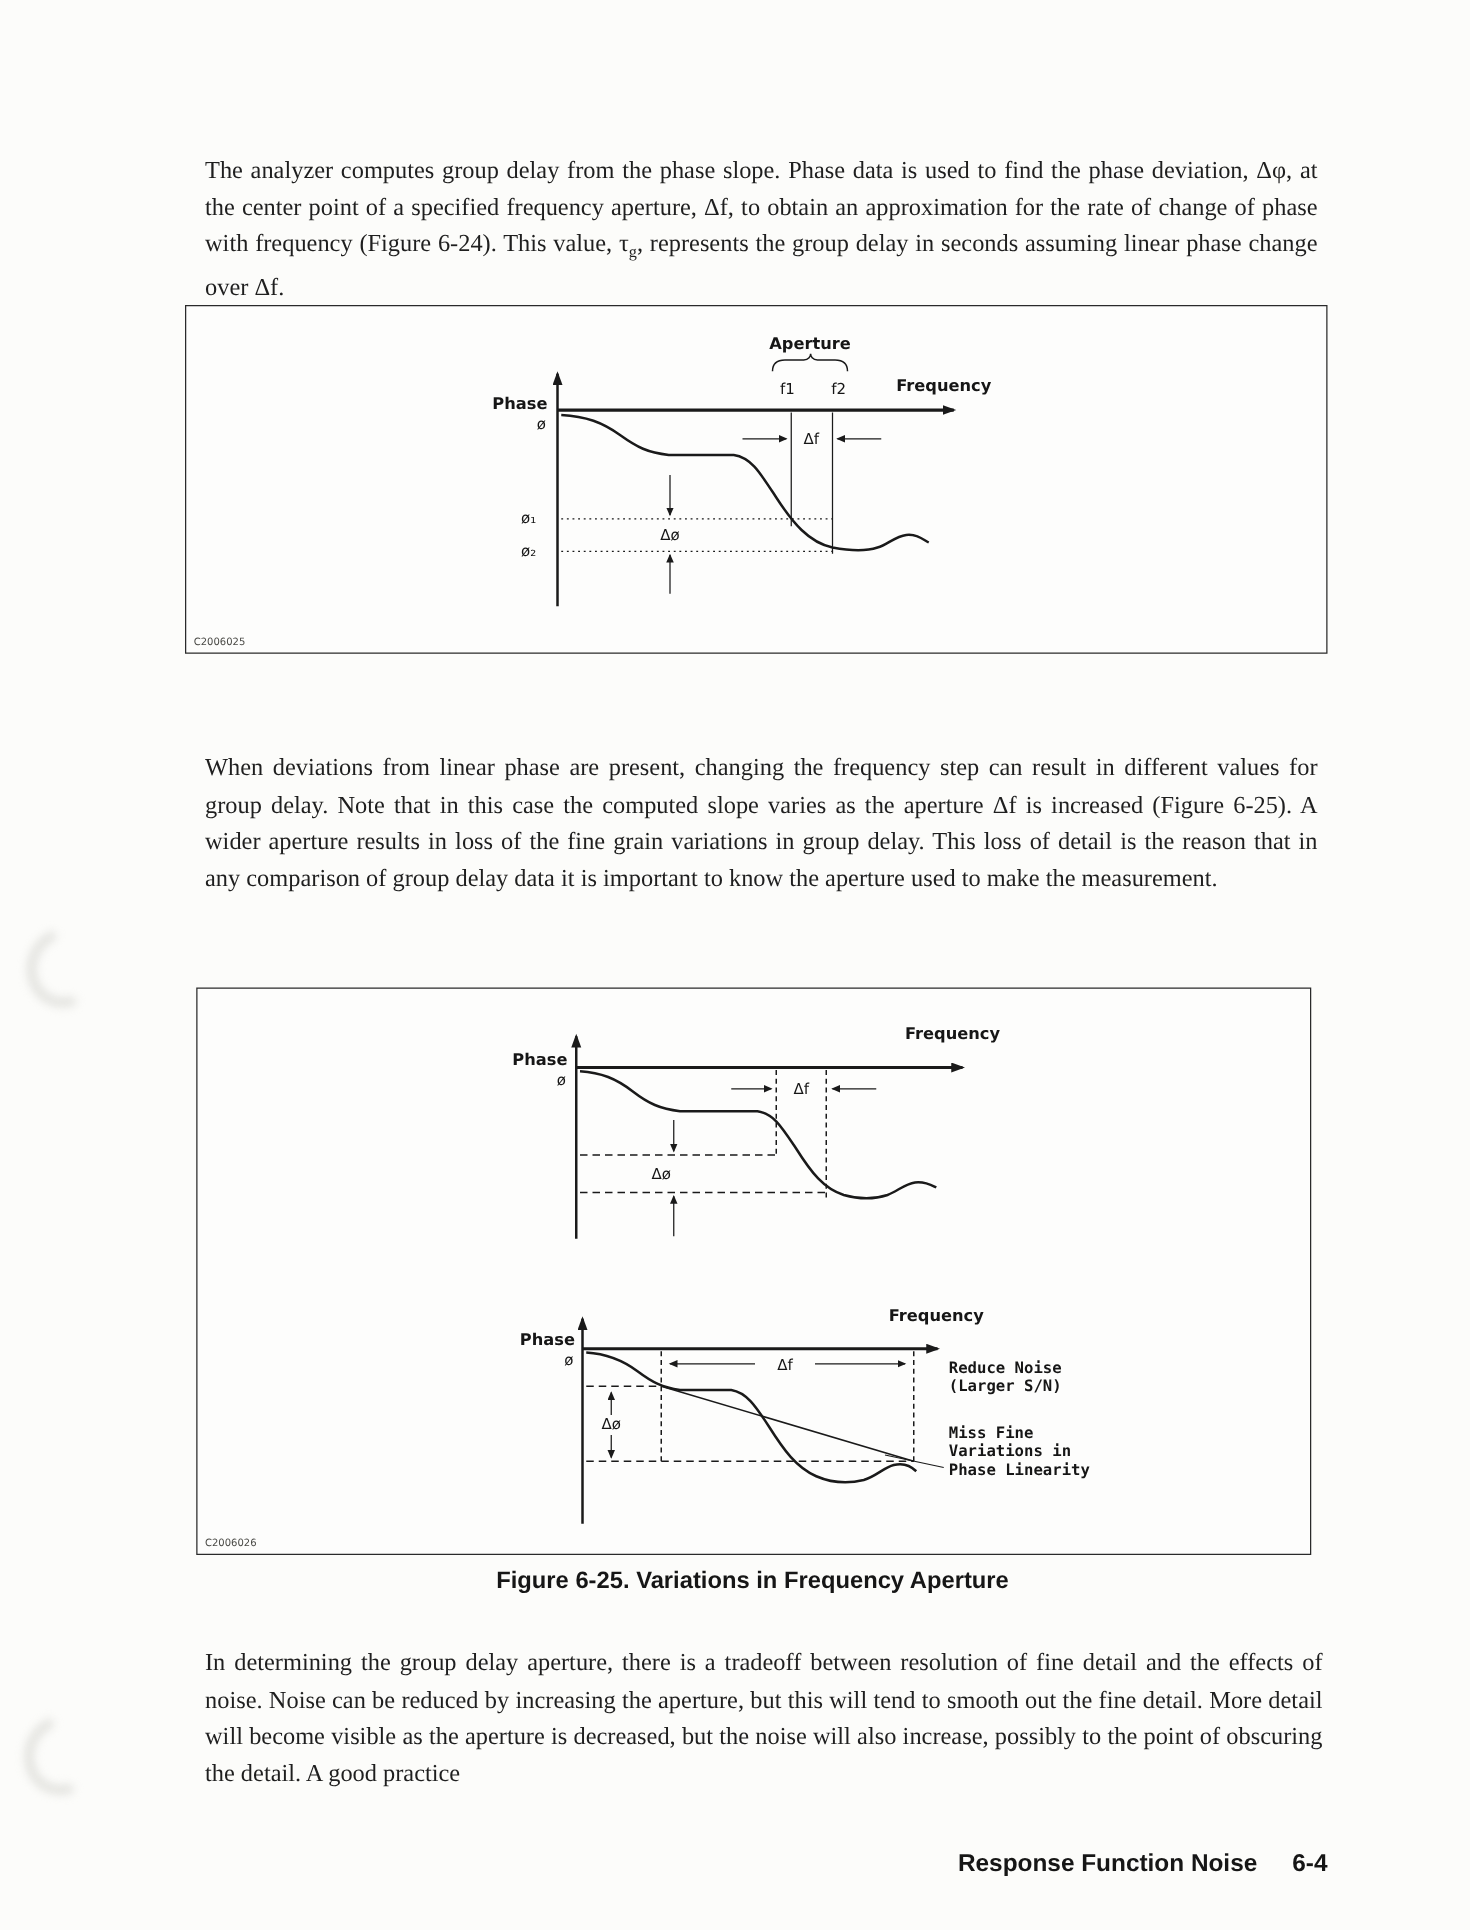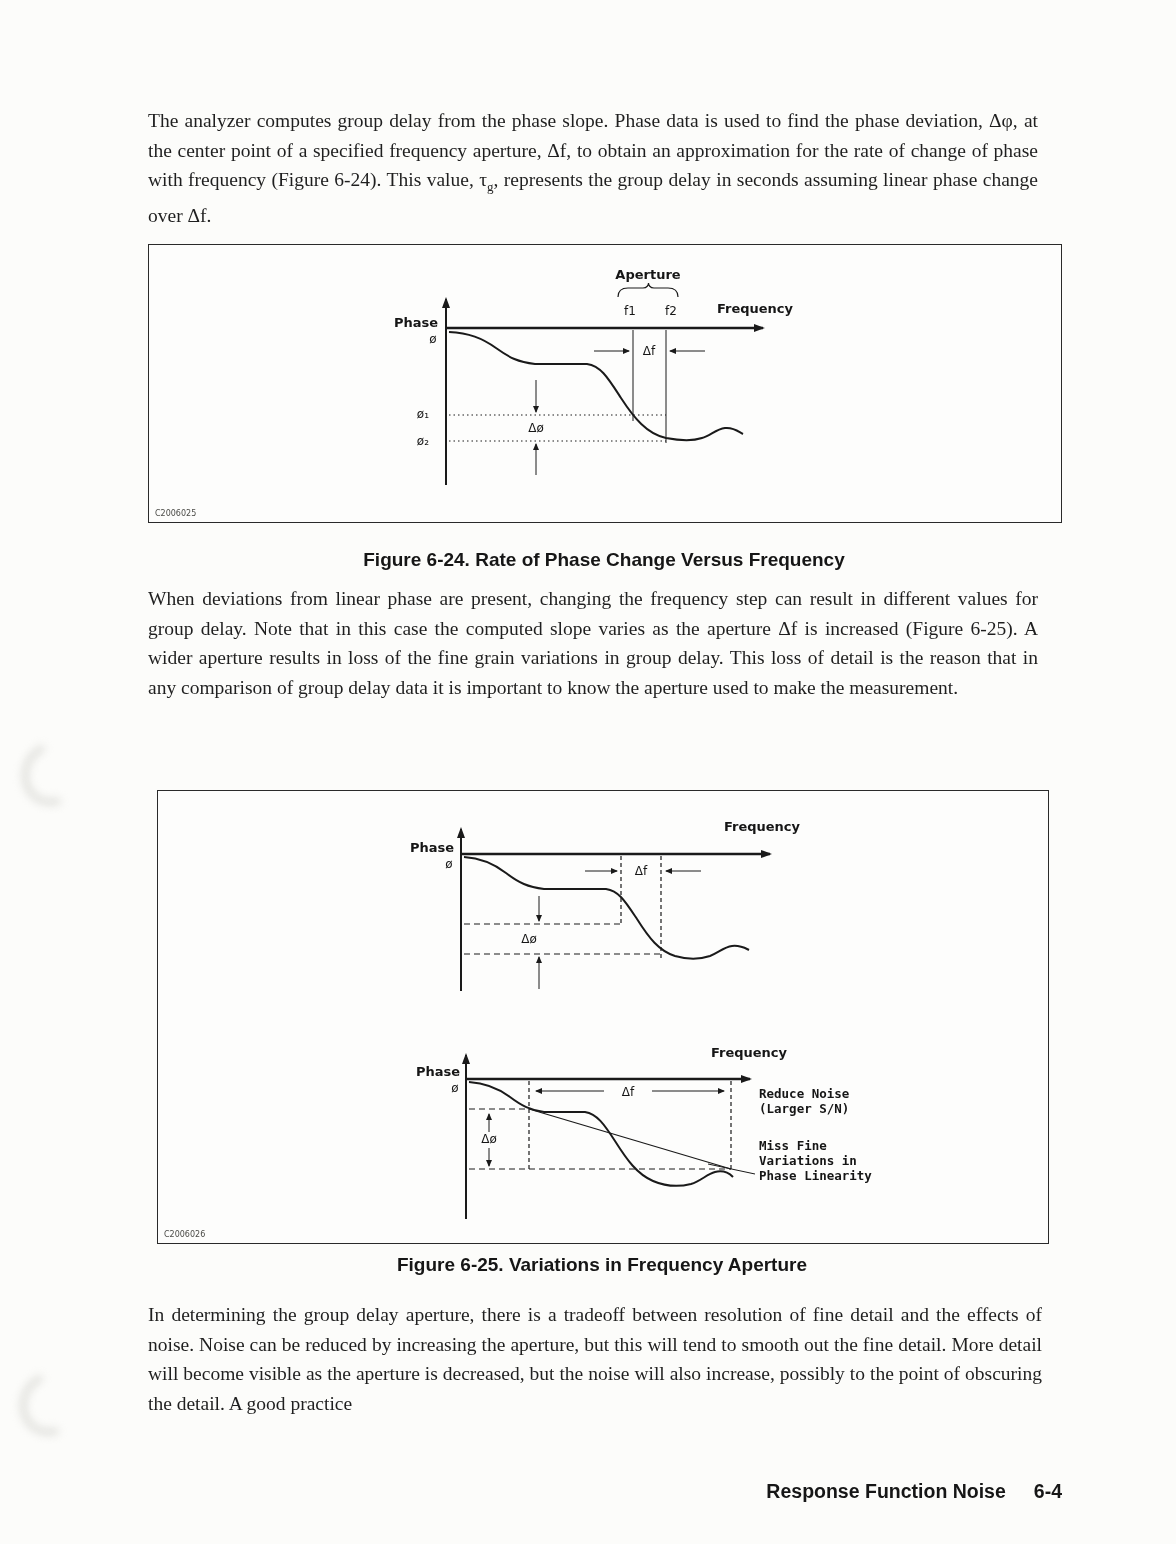--- a/index.html
+++ b/index.html
@@ -10,21 +10,21 @@
     background:#fcfcfa;
     color:#1c1c1c;
     overflow:hidden;
   }
   .body-text{
     position:absolute;
     font-family:"Liberation Serif", serif;
     font-size:19.5px;
     line-height:29.5px;
     text-align:justify;
-    margin:0;
+    margin:16px;
     color:#1f1f1f;
   }
   .body-text sub{font-size:13px;}
   #para1{left:148px;top:106px;width:890px;}
   #para2{left:148px;top:584px;width:890px;}
   #para3{left:148px;top:1300px;width:894px;}
   .figure-box{
     position:absolute;
     border:1.6px solid #2a2a2a;
     background:#fdfdfc;
@@ -135,21 +135,20 @@
       <text class="figlbl" x="606" y="68" text-anchor="middle">Frequency</text>
       <text class="figlbl" x="289" y="82" text-anchor="end">Phase</text>
       <text class="figsym" x="284" y="98" text-anchor="middle">ø</text>
       <text class="figsym" x="500" y="110" text-anchor="middle">Δf</text>
       <text class="figsym" x="280" y="173" text-anchor="end">ø₁</text>
       <text class="figsym" x="280" y="200" text-anchor="end">ø₂</text>
       <text class="figsym" x="387" y="187" text-anchor="middle">Δø</text>
       <text class="figcode" x="6" y="271">C2006025</text>
     </svg>
   </div>
-  <div class="caption" id="cap24">Figure 6-24. Rate of Phase Change Versus Frequency</div>
 
   <p class="body-text" id="para2">When deviations from linear phase are present, changing the frequency step can result in different values for group delay. Note that in this case the computed slope varies as the aperture Δf is increased (Figure 6-25). A wider aperture results in loss of the fine grain variations in group delay. This loss of detail is the reason that in any comparison of group delay data it is important to know the aperture used to make the measurement.</p>
 
   <div class="figure-box" id="fig25">
     <svg width="890" height="452" viewBox="0 0 890 452">
       <defs>
         <marker id="ah25" markerUnits="userSpaceOnUse" markerWidth="14" markerHeight="12" refX="9" refY="4" orient="auto">
           <path d="M0,0 L11,4 L0,8 z" fill="#1a1a1a"></path>
         </marker>
         <marker id="as25" markerUnits="userSpaceOnUse" markerWidth="10" markerHeight="8" refX="6" refY="3" orient="auto">

